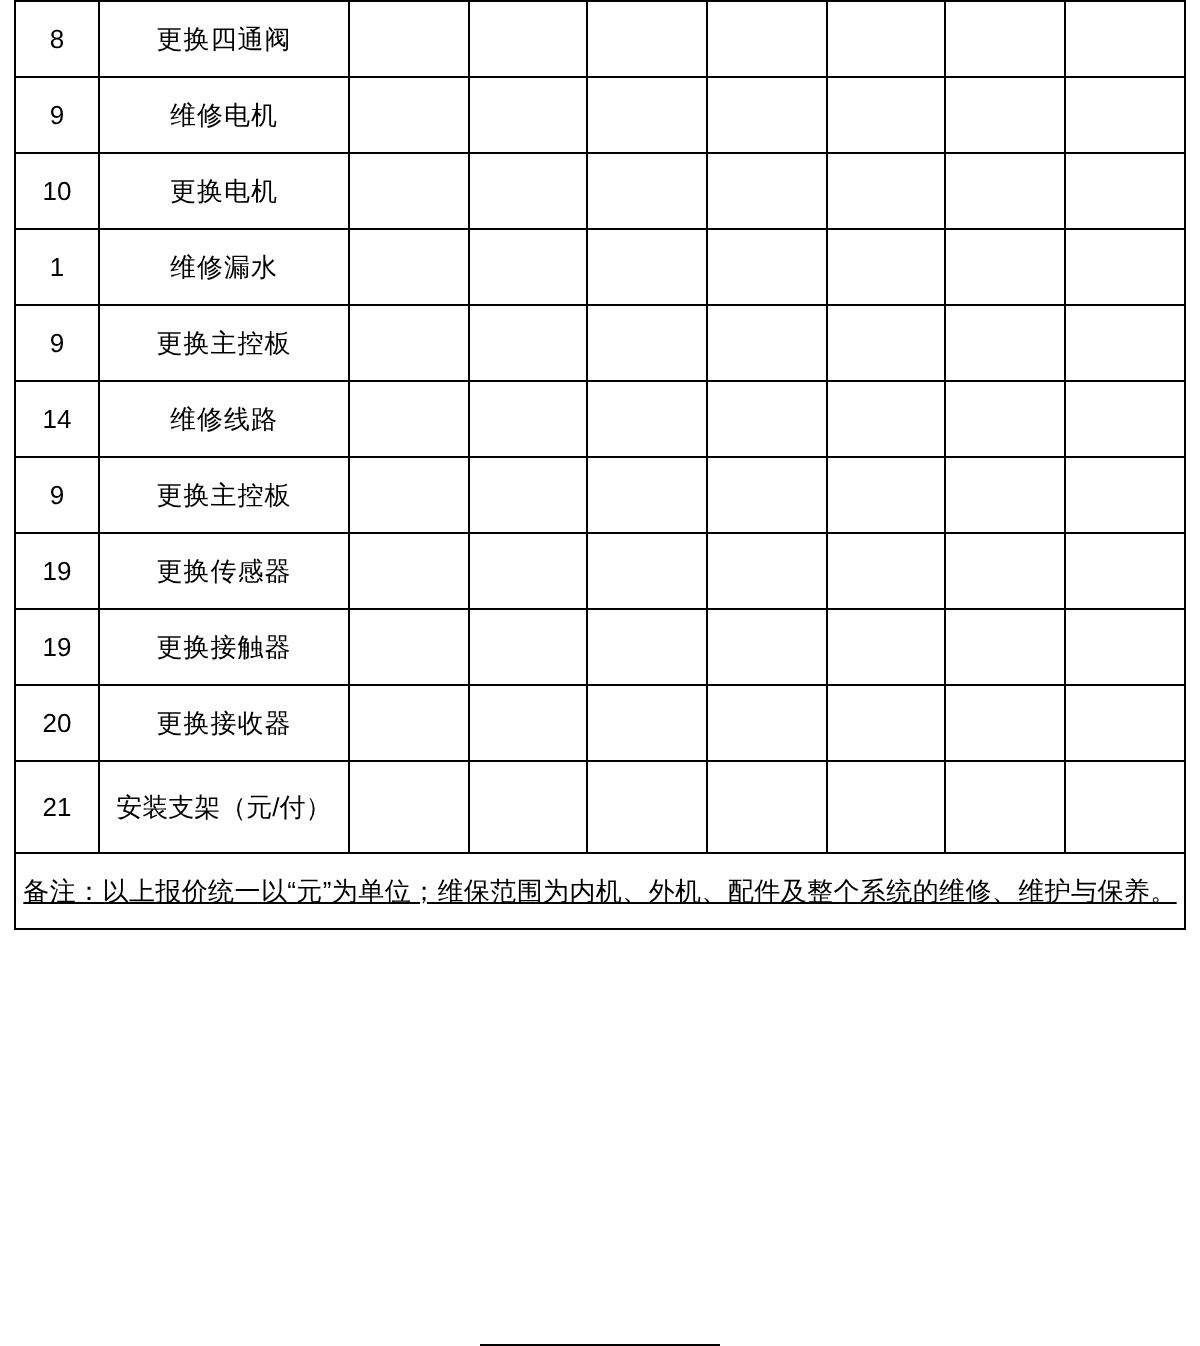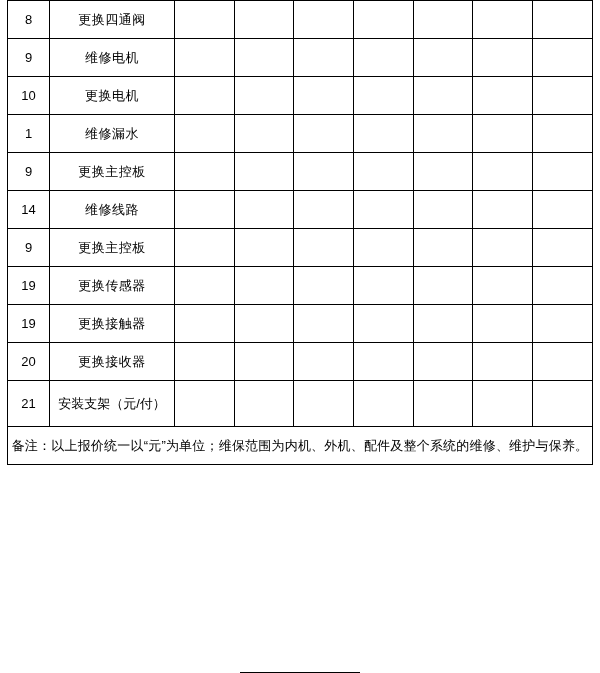--- a/index.html
+++ b/index.html
@@ -62,20 +62,21 @@
     padding-left: 6px;
     letter-spacing: 0px;
   }
   td.note {
     text-align: left;
     padding: 7px 9px 9px 9px;
     font-size: 12.8px;
     line-height: 1.75;
     height: 64px;
     letter-spacing: 0.2px;
+    text-decoration: underline;
   }
   .note-text {
     display: block;
     white-space: pre-wrap;
   }
   .bottom-stub {
     position: absolute;
     left: 7px;
     bottom: 0px;
     width: 586px;

